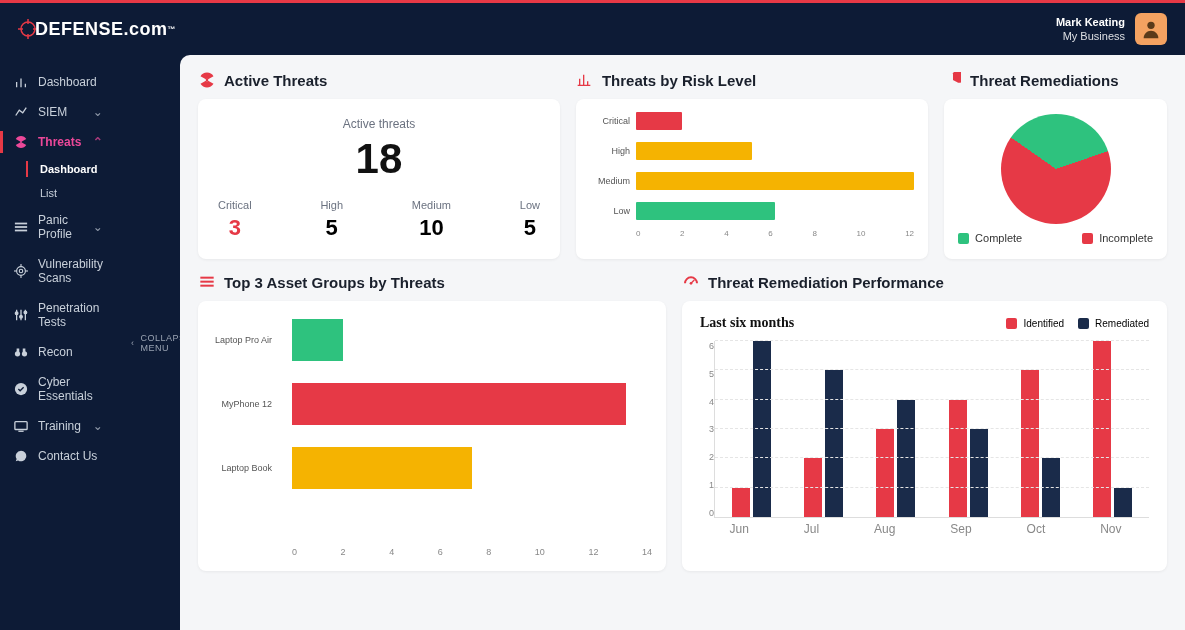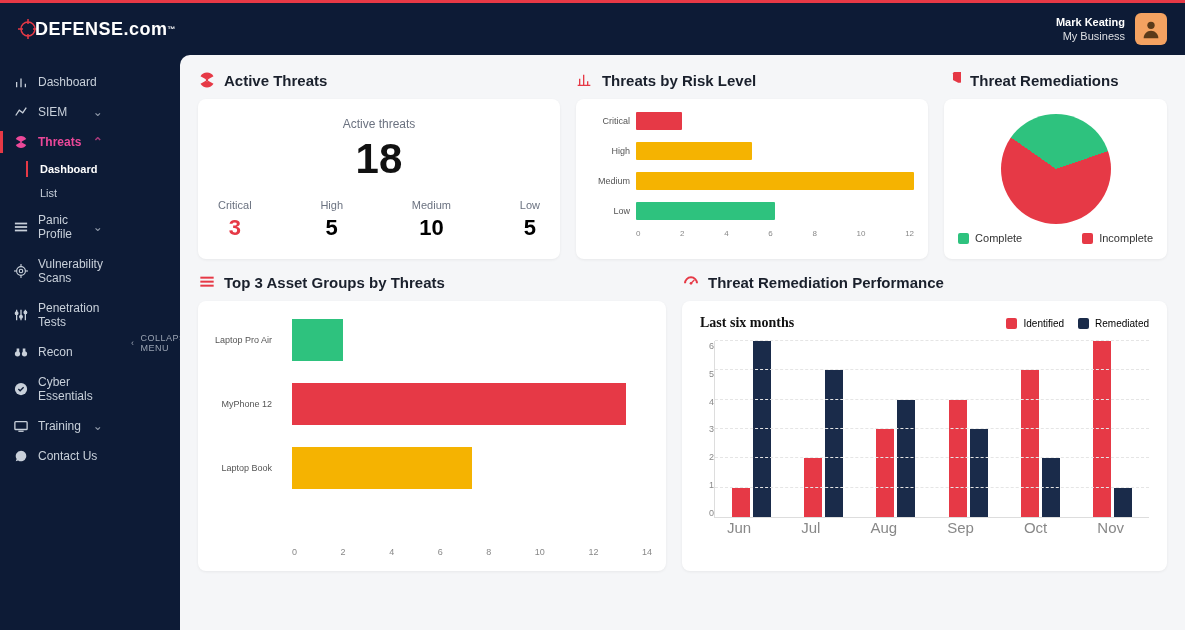--- a/index.html
+++ b/index.html
@@ -72,21 +72,21 @@
 .pf-head { display: flex; justify-content: space-between; align-items: center; margin-bottom: 10px; }
 .pf-subtitle { font-size: 14px; font-weight: 700; color: #111; font-family: Liberation Serif, serif; }
 .pf-legend { display: flex; gap: 14px; font-size: 10px; }
 .pf-chart { height: 195px; position: relative; display: flex; }
 .pf-yaxis { display: flex; flex-direction: column; justify-content: space-between; font-size: 9px; color: #888; padding-bottom: 18px; width: 14px; text-align: right; }
 .pf-plot { flex: 1; position: relative; border-left: 1px solid #ddd; border-bottom: 1px solid #ddd; margin-bottom: 18px; }
 .pf-grid-line { position: absolute; left: 0; right: 0; border-top: 1px dashed #e5e5e5; }
 .pf-bars { position: absolute; left: 0; right: 0; bottom: 0; top: 0; display: flex; justify-content: space-around; align-items: flex-end; }
 .pf-group { display: flex; gap: 3px; align-items: flex-end; height: 100%; }
 .pf-bar { width: 18px; }
-.pf-xaxis { position: absolute; left: 2px; right: 0; bottom: 0; display: flex; justify-content: space-around; font-size: 15px; color: #888; }
+.pf-xaxis { position: absolute; left: 2px; right: 0; bottom: 0; display: flex; justify-content: space-around; font-size: 12px; color: #888; }
 </style>
 </head>
 <body>
 
 <div class="header">
   <div class="logo">
     <svg width="20" height="20" viewBox="0 0 20 20" style="margin-right:-3px">
         <circle cx="10" cy="10" r="7" fill="none" stroke="#e63946" stroke-width="1.5"></circle>
         <line x1="10" y1="0" x2="10" y2="5" stroke="#e63946" stroke-width="1.5"></line>
         <line x1="10" y1="15" x2="10" y2="20" stroke="#e63946" stroke-width="1.5"></line>

